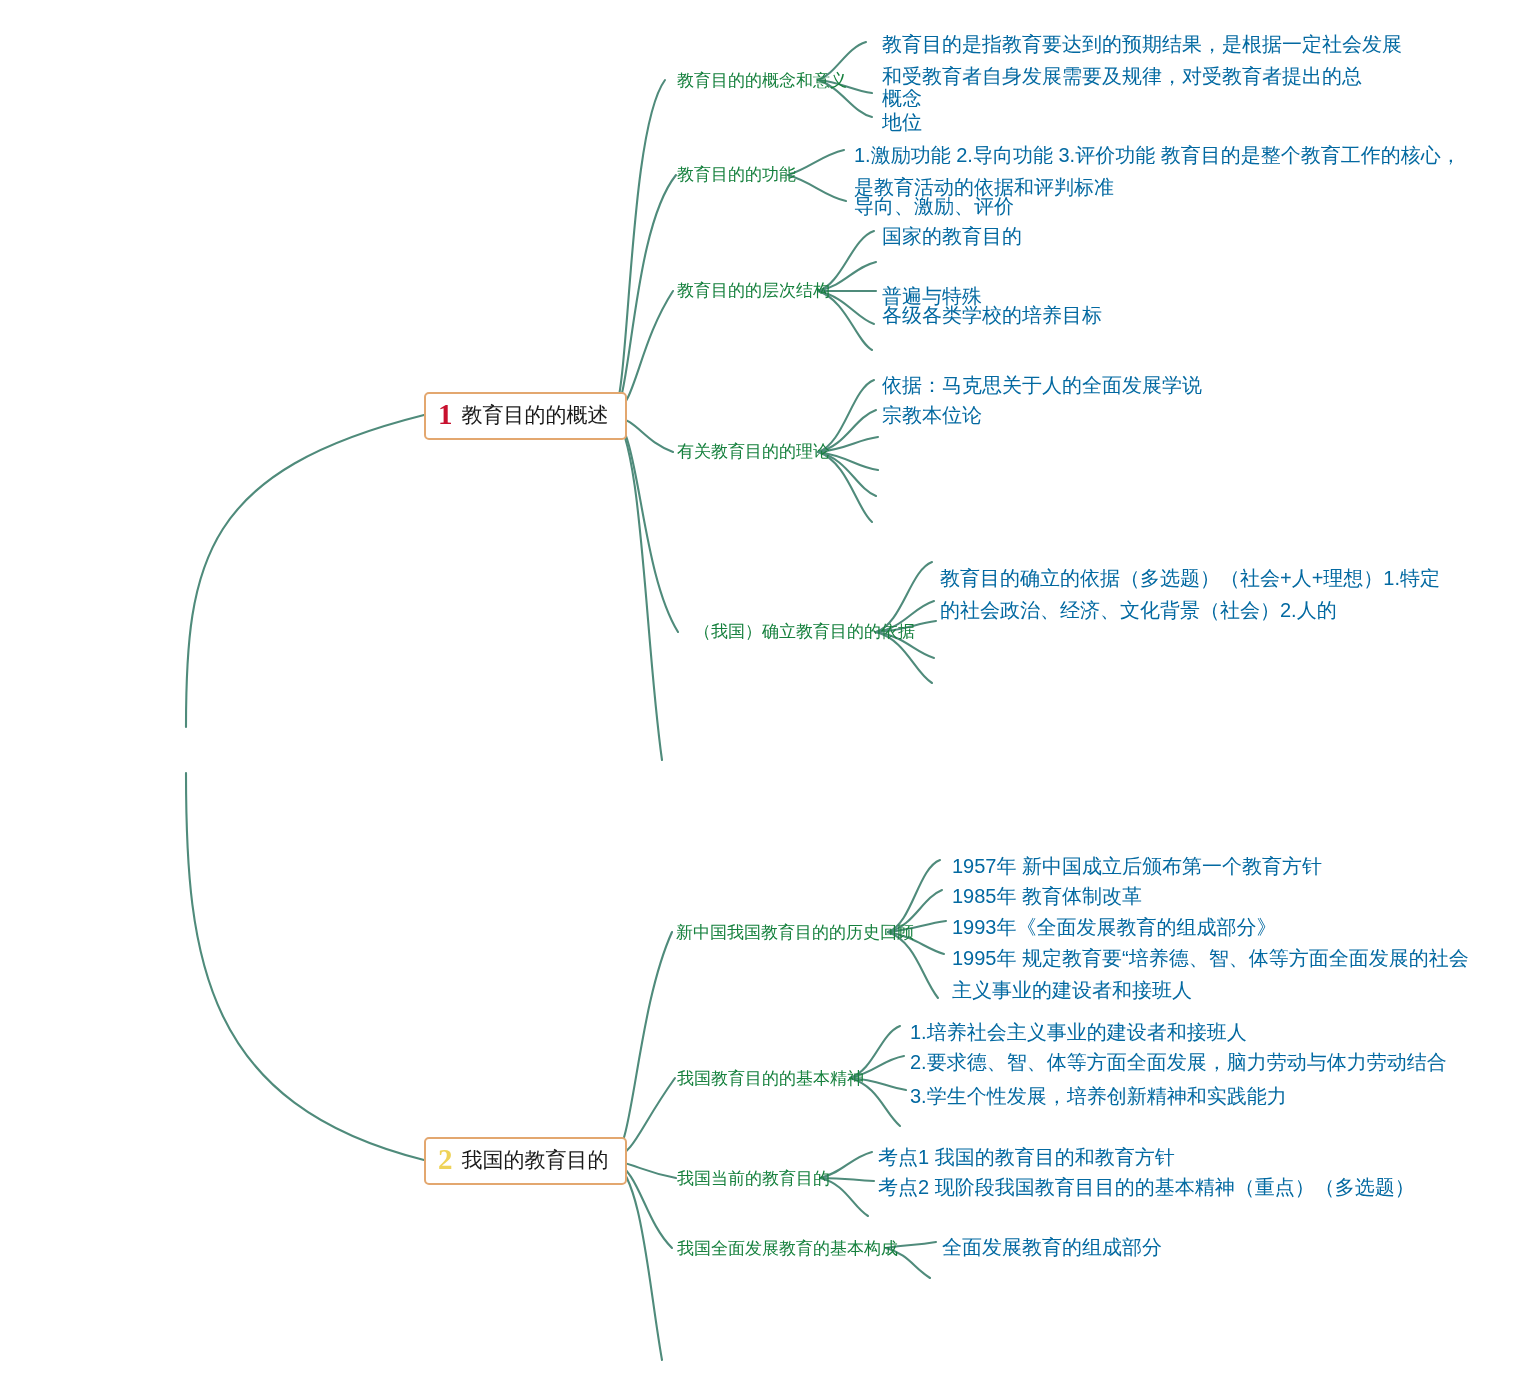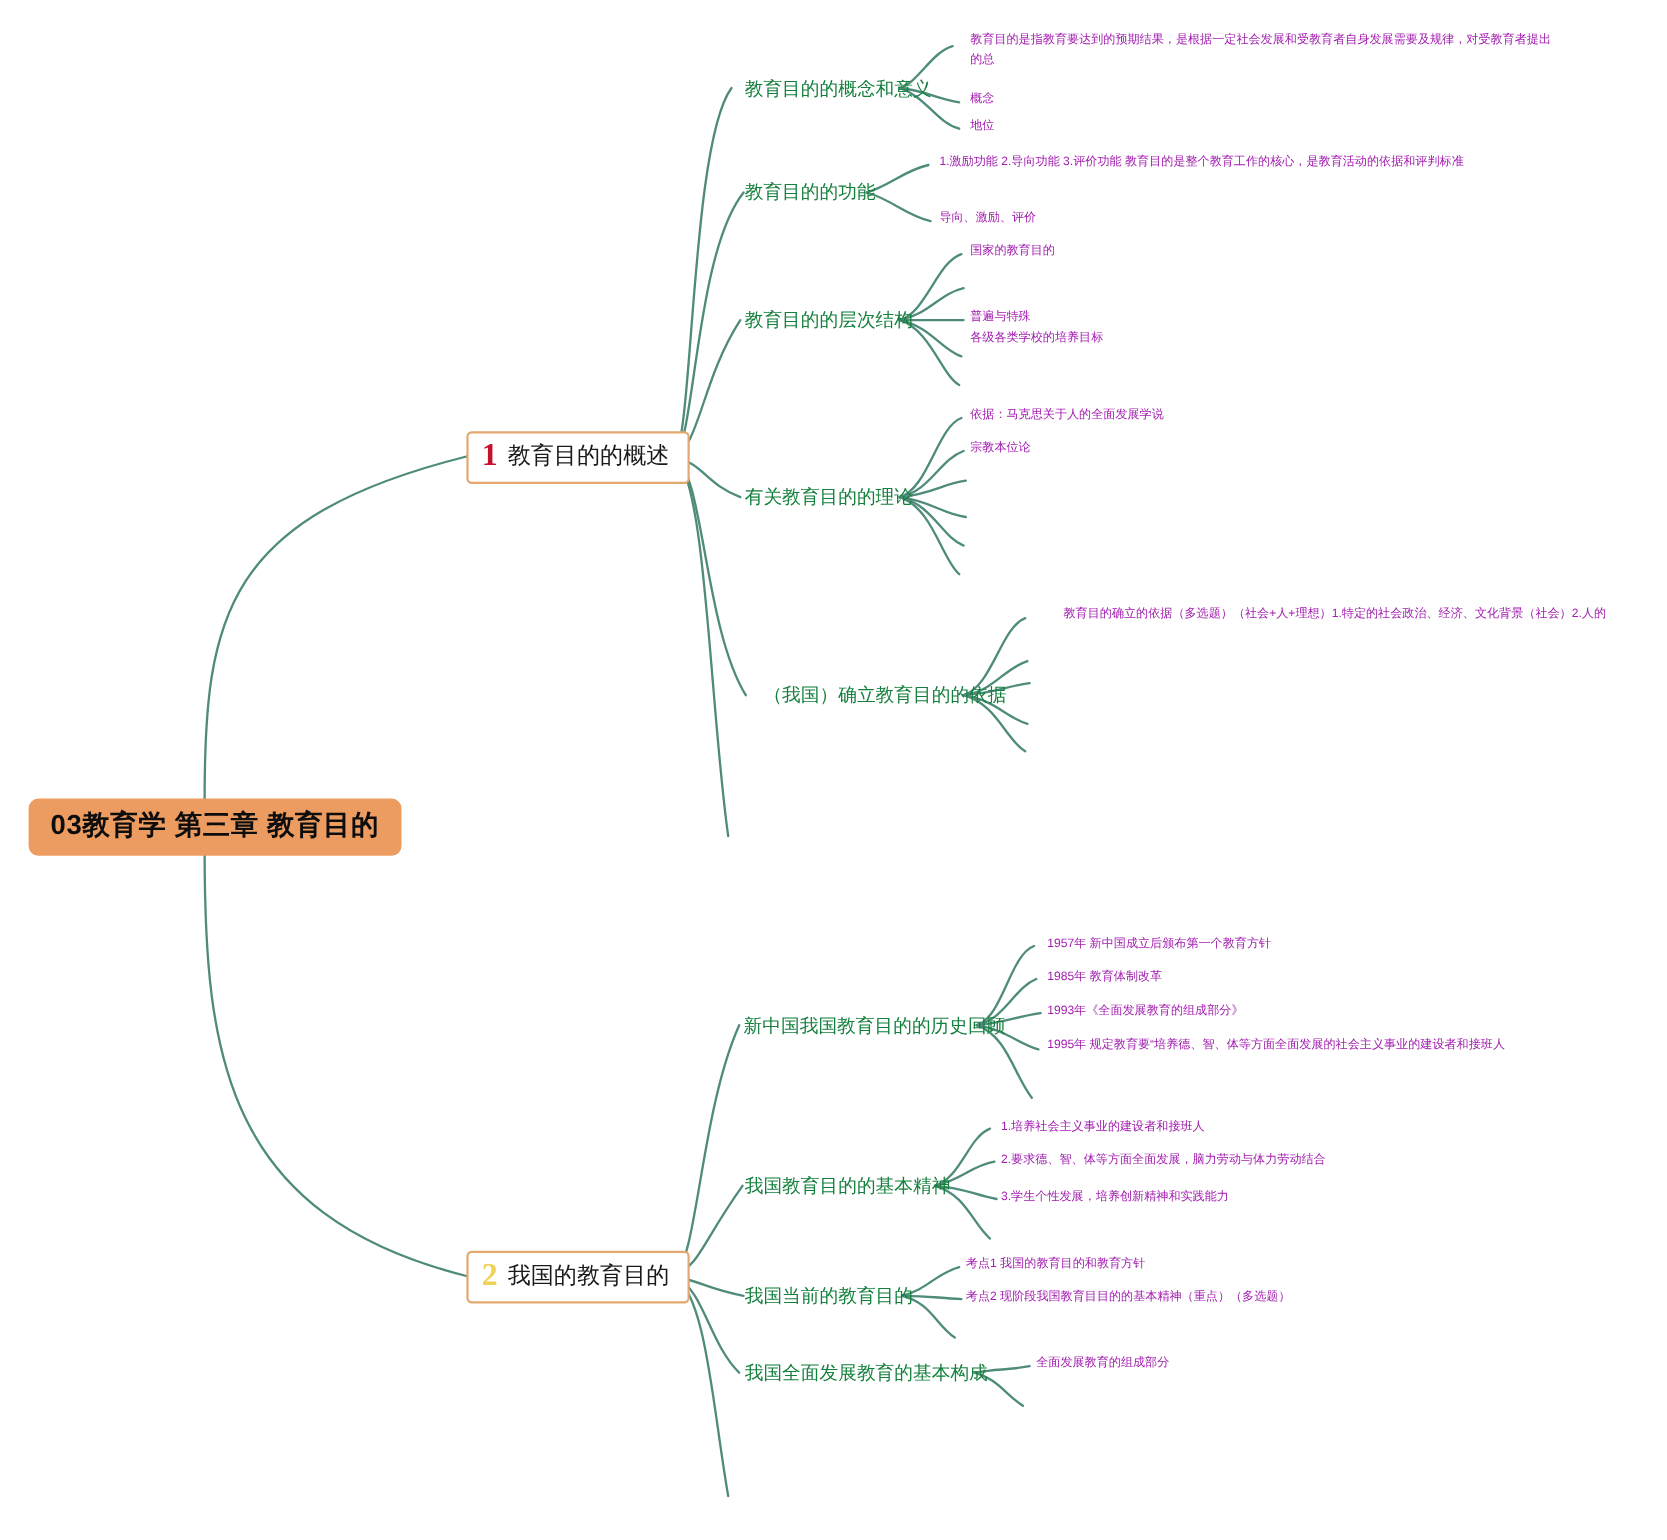--- a/index.html
+++ b/index.html
@@ -71,22 +71,22 @@
 
   
   .l2-node {
     font-size: 17px;
     color: #15803d;
     line-height: 1.3;
   }
 
   
   .l3-node {
-    font-size: 11px;
-    color: #a21caf;
+    font-size: 20px;
+    color: #0369a1;
     line-height: 1.62;
     white-space: normal;
   }
   .l3-node.wrap2 { width: 520px; }
   .l3-node.wrap-long { width: 535px; }
   .l3-node.wrap-dep { width: 520px; }
   .l3-node.wrap-1995 { width: 530px; }
 </style>
 </head>
 <body style="background: rgb(255, 255, 255);">
@@ -152,23 +152,20 @@
 
       <path d="M 820,1178 C 844,1172 850,1158 872,1152"></path>
       <path d="M 820,1178 C 846,1178 852,1180 874,1181"></path>
       <path d="M 820,1178 C 846,1184 852,1206 868,1216"></path>
 
       <path d="M 886,1248 C 908,1244 914,1246 936,1242"></path>
       <path d="M 886,1248 C 908,1254 914,1268 930,1278"></path>
     </g>
   </svg>
 
-  <div class="node root-node" style="left: 26px; top: 726px; background: rgb(237, 156, 97);">
-    <span>03教育学 第三章 教育目的</span>
-  </div>
 
   <div class="node l1-node" style="left: 424px; top: 392px; border-color: rgb(227, 167, 111);">
     <span class="l1-num red" style="color: rgb(200, 16, 46);">1</span>
     <span>教育目的的概述</span>
   </div>
 
   <div class="node l2-node" style="left:677px; top:70px;">教育目的的概念和意义</div>
   <div class="node l3-node wrap-long" style="left:882px; top:28px;">教育目的是指教育要达到的预期结果，是根据一定社会发展和受教育者自身发展需要及规律，对受教育者提出的总</div>
   <div class="node l3-node" style="left:882px; top:82px;">概念</div>
   <div class="node l3-node" style="left:882px; top:106px;">地位</div>
@@ -180,21 +177,21 @@
   <div class="node l2-node" style="left:677px; top:280px;">教育目的的层次结构</div>
   <div class="node l3-node" style="left:882px; top:220px;">国家的教育目的</div>
   <div class="node l3-node" style="left:882px; top:251px;margin-top:48px;">各级各类学校的培养目标</div>
   <div class="node l3-node" style="left:882px; top:280px;">普遍与特殊</div>
 
   <div class="node l2-node" style="left:677px; top:441px;">有关教育目的的理论</div>
   <div class="node l3-node" style="left:882px; top:369px;">依据：马克思关于人的全面发展学说</div>
   <div class="node l3-node" style="left:882px; top:399px;">宗教本位论</div>
 
   <div class="node l2-node" style="left:682px; top:621px;margin-left:12px;">（我国）确立教育目的的依据</div>
-  <div class="node l3-node wrap-dep" style="left:940px; top:550px; width:520px;text-align:right;">教育目的确立的依据（多选题）（社会+人+理想）1.特定的社会政治、经济、文化背景（社会）2.人的</div>
+  <div class="node l3-node wrap-dep" style="left:940px; top:562px; width:520px;">教育目的确立的依据（多选题）（社会+人+理想）1.特定的社会政治、经济、文化背景（社会）2.人的</div>
 
   <div class="node l1-node" style="left: 424px; top: 1137px; border-color: rgb(227, 167, 111);">
     <span class="l1-num yellow" style="color: rgb(239, 211, 88);">2</span>
     <span>我国的教育目的</span>
   </div>
 
   <div class="node l2-node" style="left:676px; top:922px;">新中国我国教育目的的历史回顾</div>
   <div class="node l3-node" style="left:952px; top:850px;">1957年 新中国成立后颁布第一个教育方针</div>
   <div class="node l3-node" style="left:952px; top:880px;">1985年 教育体制改革</div>
   <div class="node l3-node" style="left:952px; top:911px;">1993年《全面发展教育的组成部分》</div>

